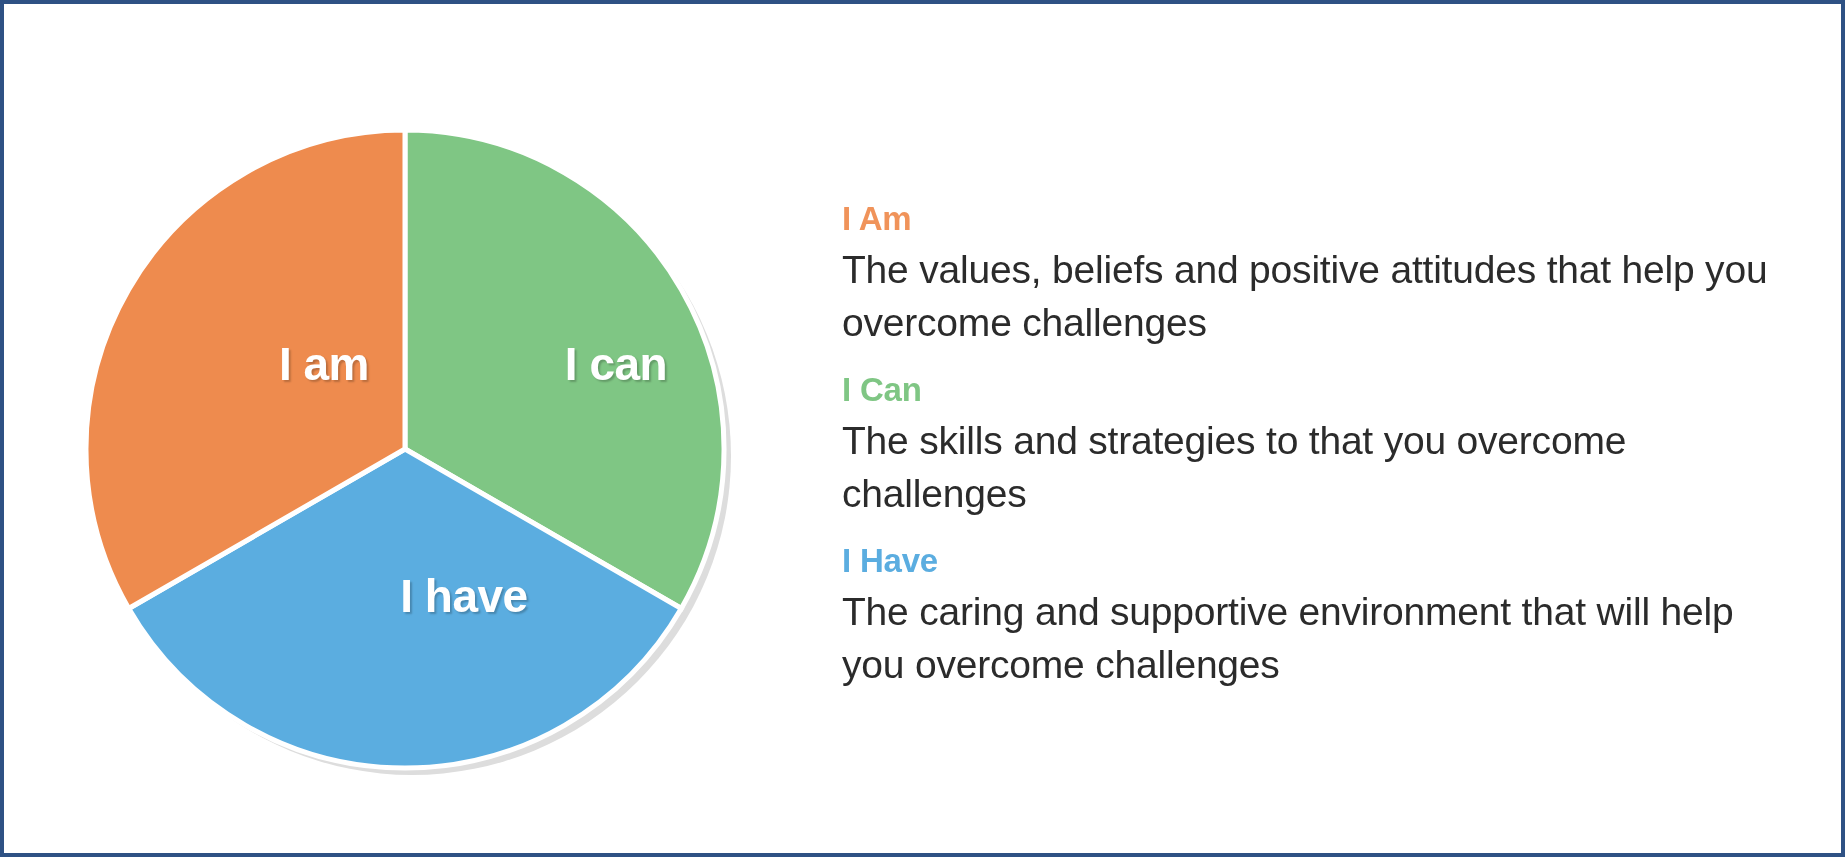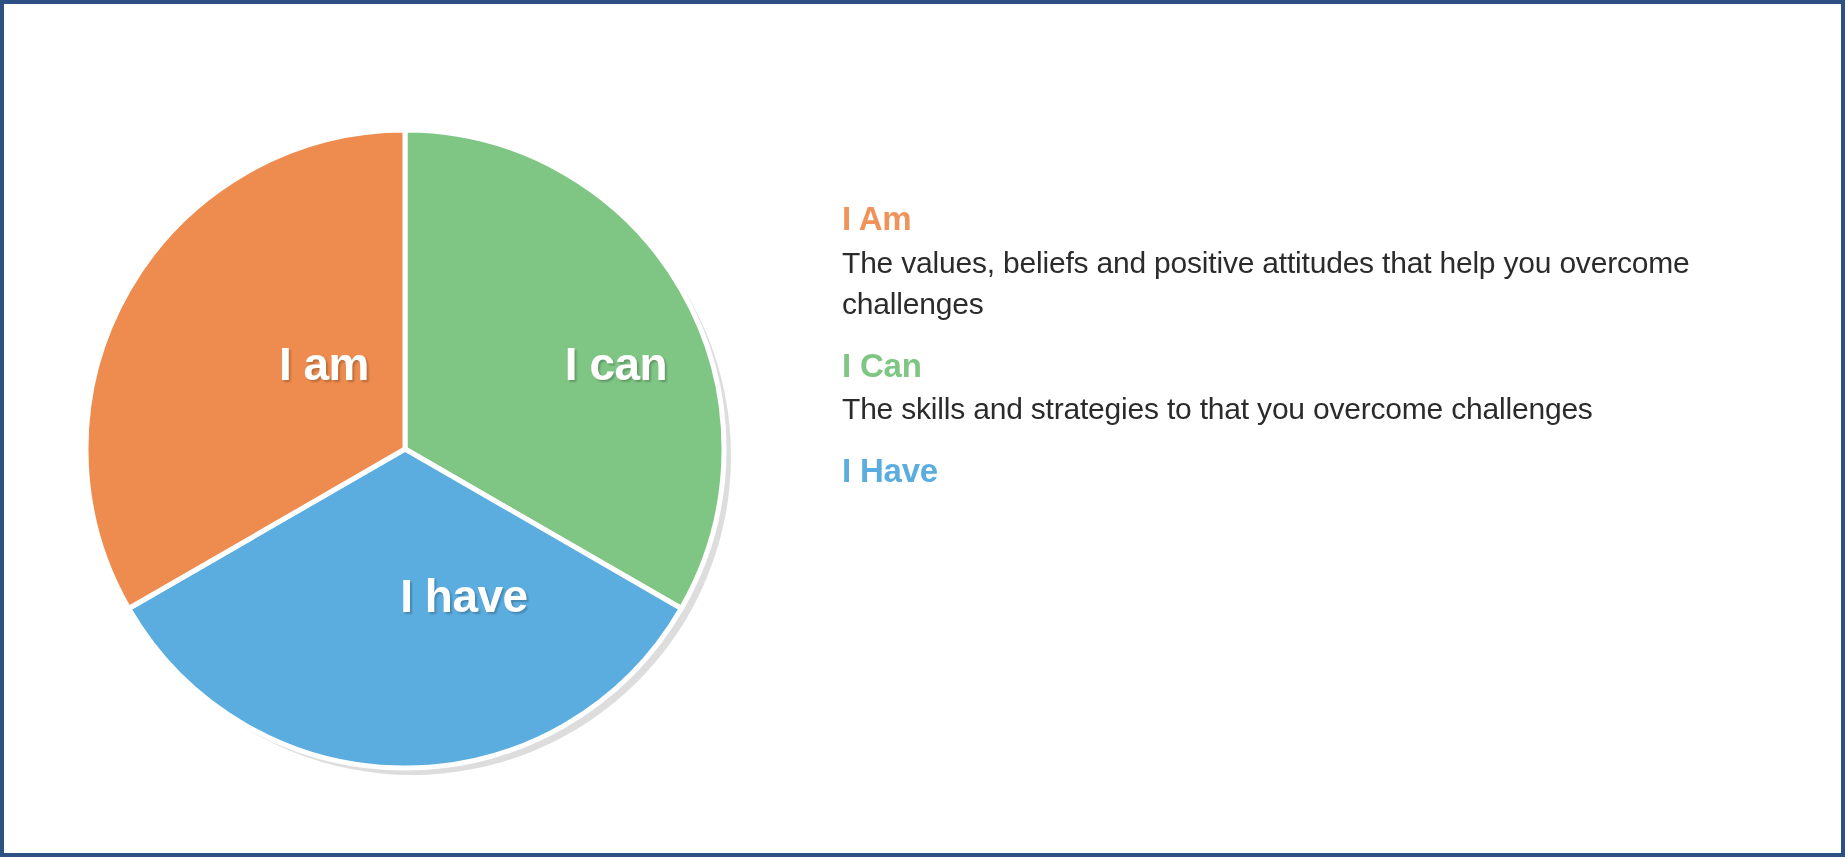--- a/index.html
+++ b/index.html
@@ -65,21 +65,21 @@
   .legend-block:last-child { margin-bottom: 0; }
 
   .legend-heading {
     font-size: 33px;
     font-weight: bold;
     line-height: 1.18;
     margin: 0 0 4px 0;
     letter-spacing: -0.2px;
   }
   .legend-body {
-    font-size: 30px;
+    font-size: 39px;
     line-height: 1.36;
     color: #2b2b2b;
     margin: 0;
     max-width: 935px;
     letter-spacing: -0.2px;
   }
 </style>
 </head>
 <body>
 
@@ -111,17 +111,18 @@
       <div class="legend-body">The values, beliefs and positive attitudes that help you overcome challenges</div>
     </div>
 
     <div class="legend-block">
       <div class="legend-heading" style="color:#7fc684;">I Can</div>
       <div class="legend-body">The skills and strategies to that you overcome challenges</div>
     </div>
 
     <div class="legend-block">
       <div class="legend-heading" style="color:#5bade0;">I Have</div>
+      <div class="legend-body">The caring and supportive environment that will help you overcome challenges</div>
     </div>
 
   </div>
 
 </div>
 
 </body></html>

